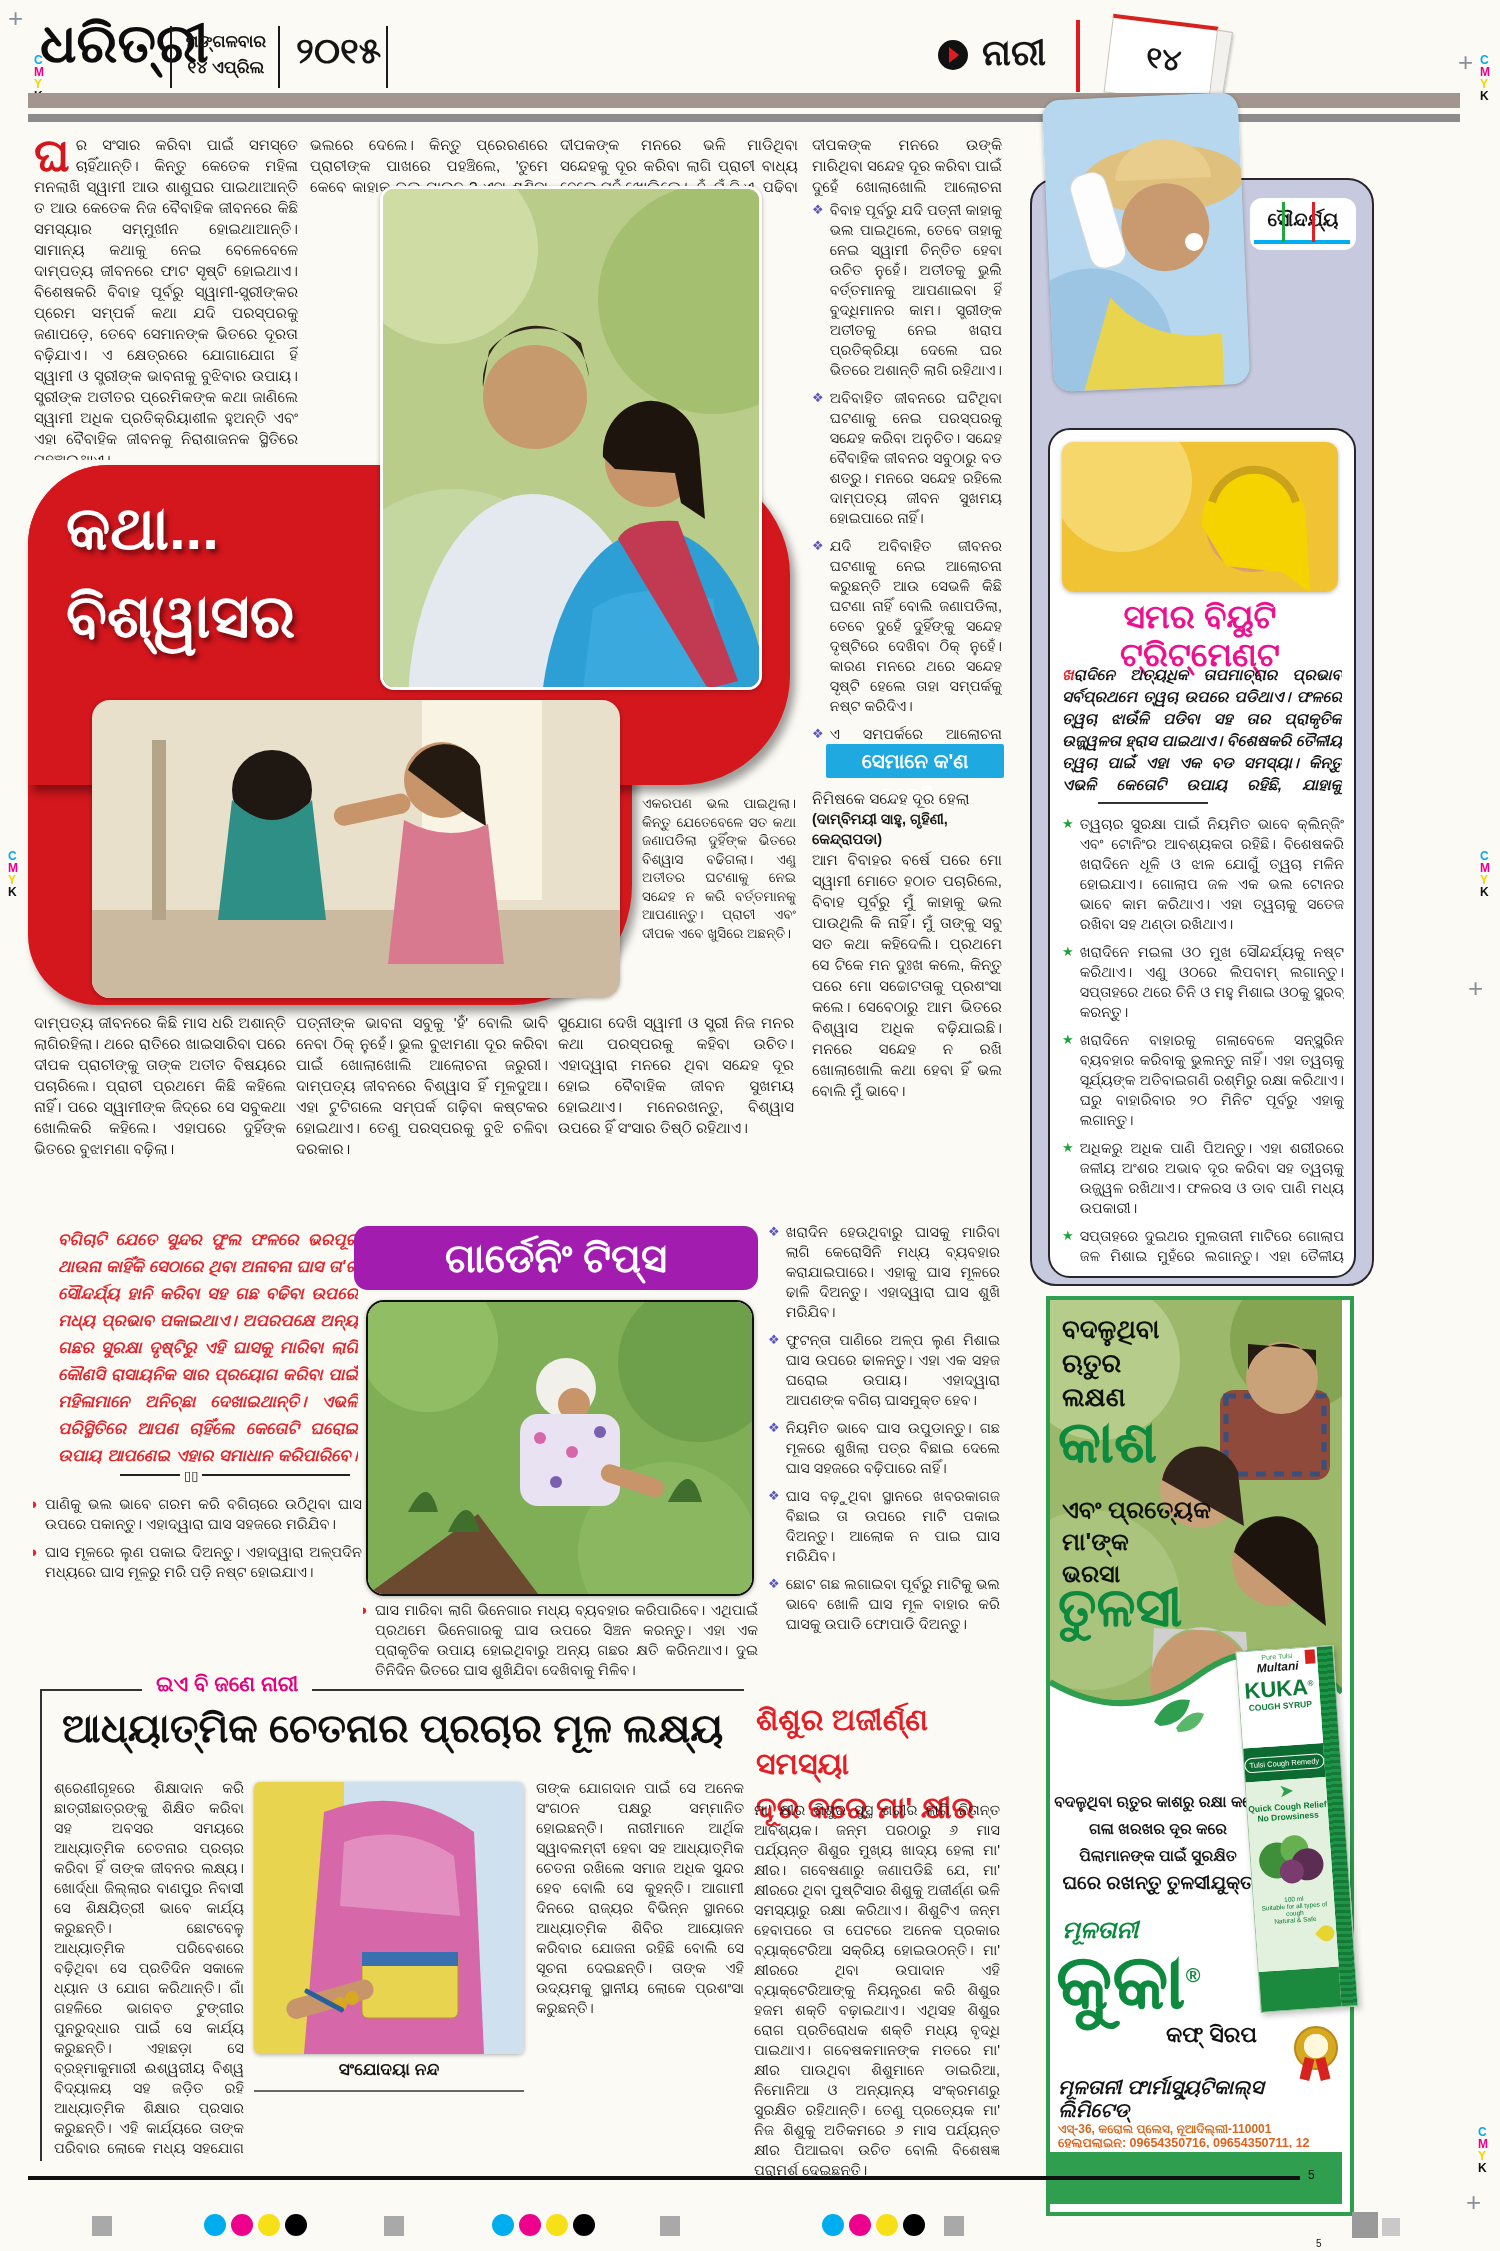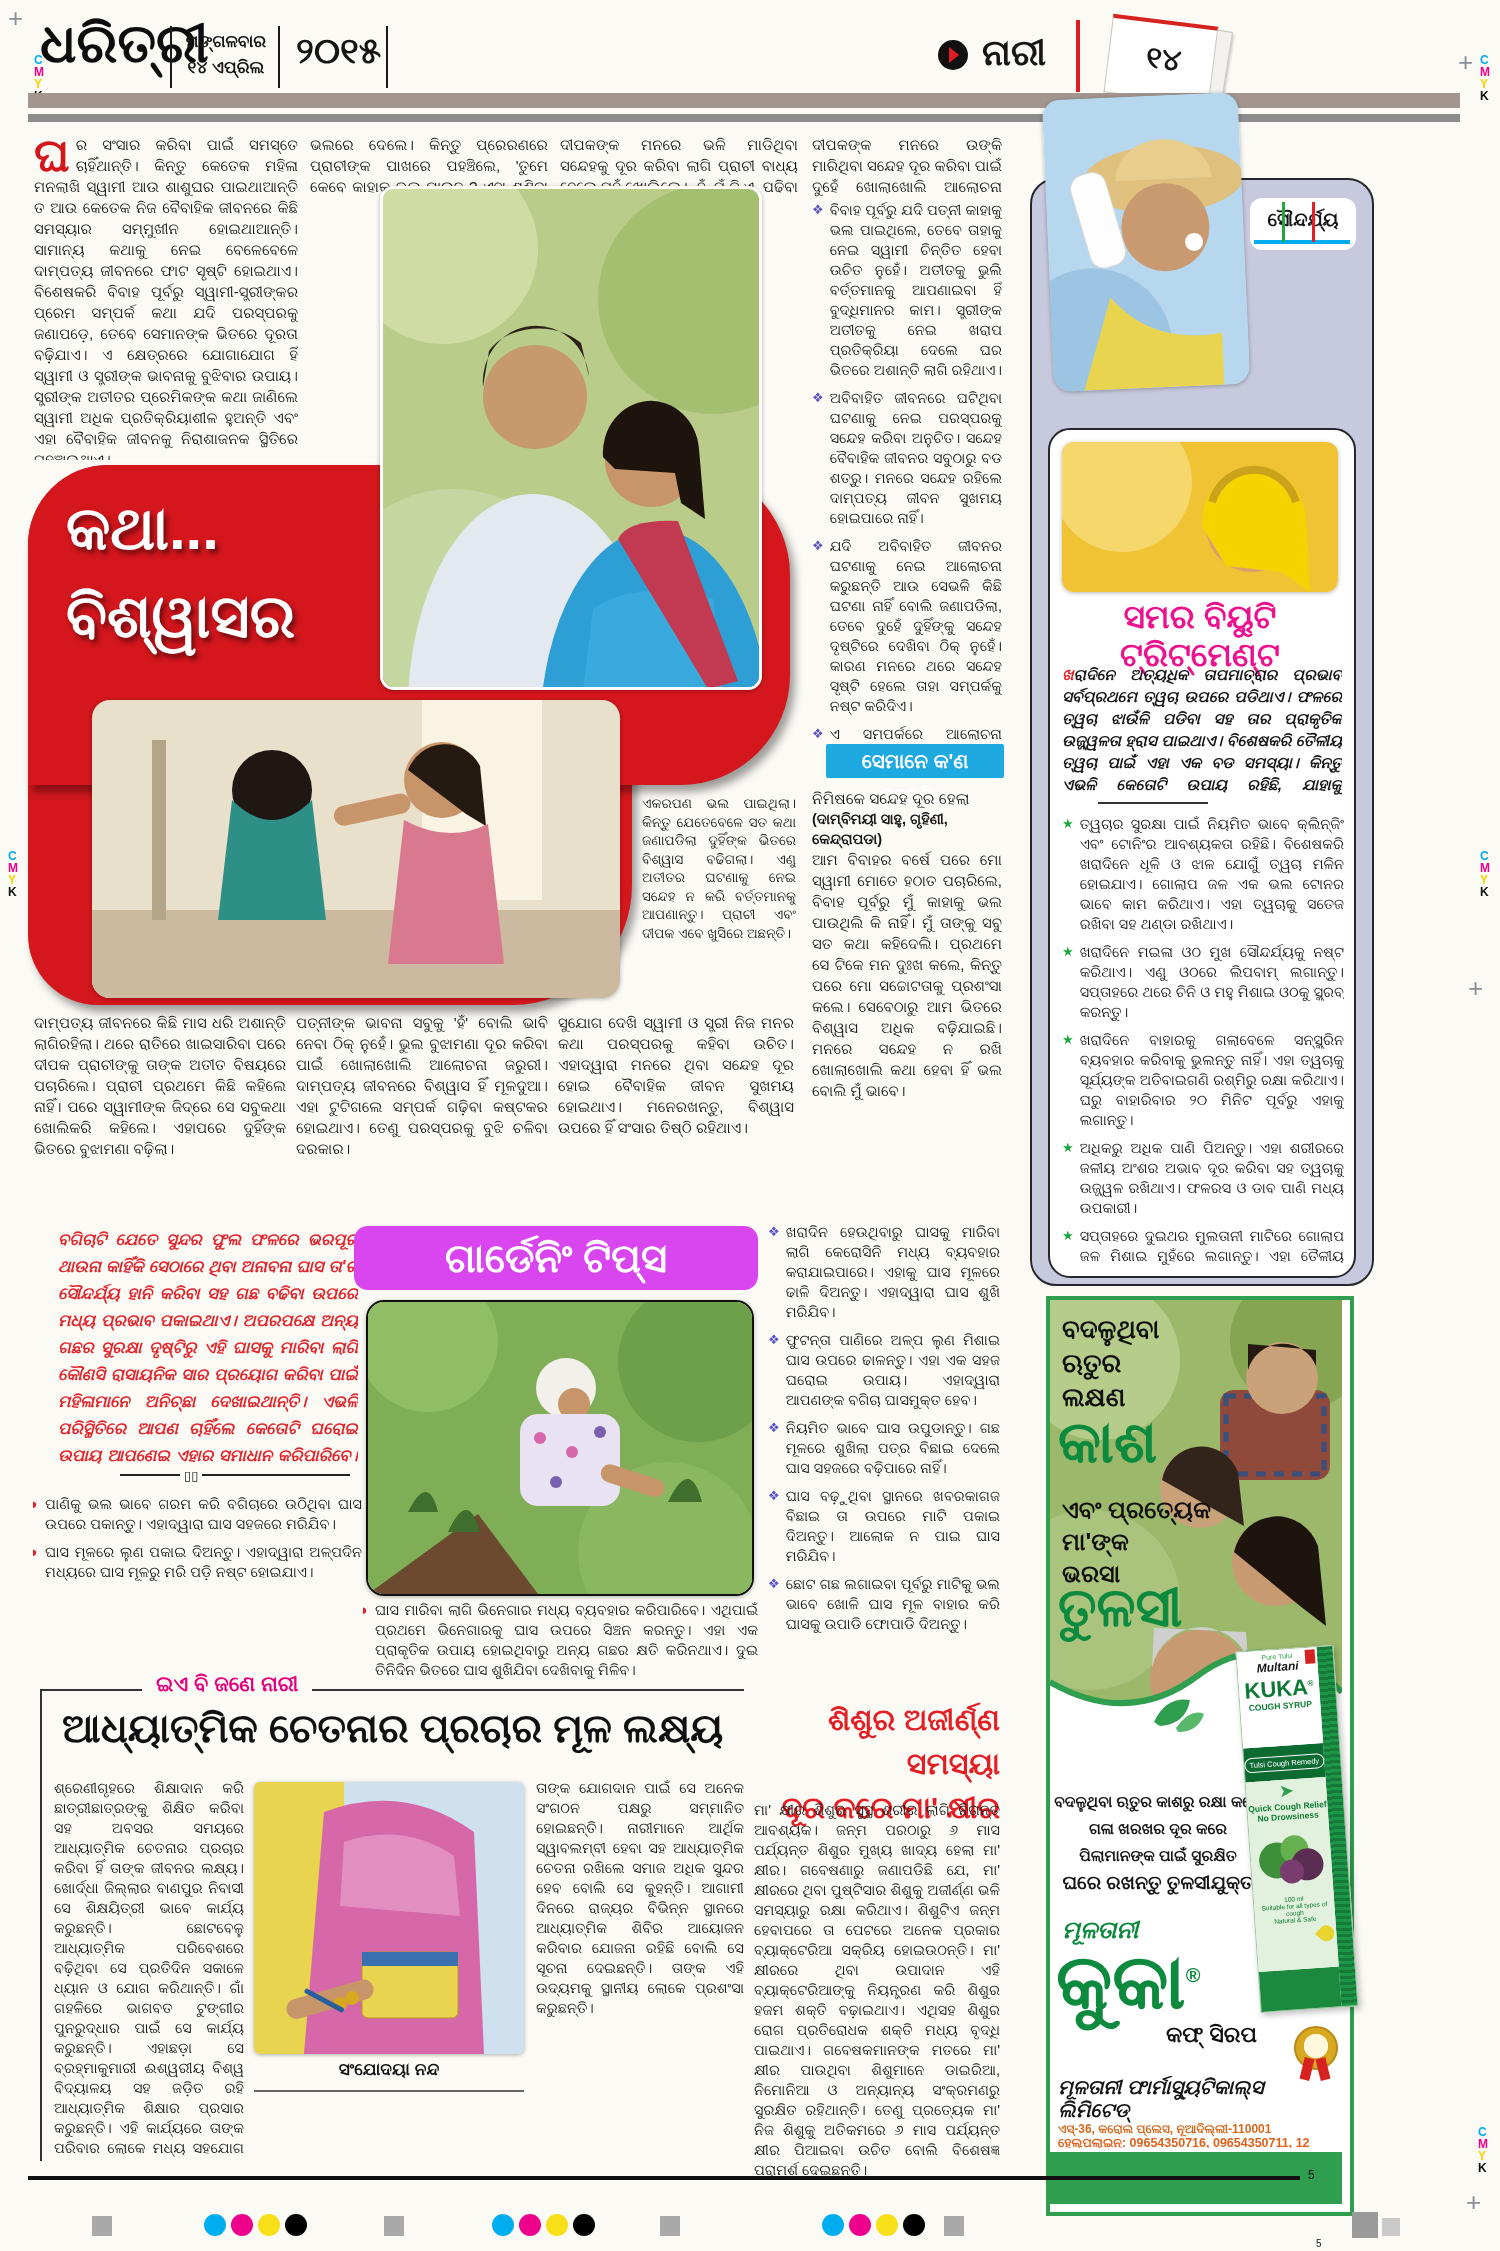--- a/index.html
+++ b/index.html
@@ -21,24 +21,24 @@
   .bul{display:flex;gap:6px;margin-bottom:8px;}
   .mk{flex:0 0 auto;font-size:13px;line-height:20px;color:#5b55c0;}
   .mk-star{color:#19a638;font-size:13px;}
   .mk-red{color:#e3242b;font-size:15px;}
   .banner{background:#1fa9e1;color:#fff;font-weight:bold;font-size:20px;text-align:center;line-height:34px;border-radius:2px;}
   .lavpanel{background:#c7c9de;border:2px solid #26262b;border-radius:26px;}
   .whitebox{background:#fff;border:2px solid #26262b;border-radius:22px;}
   .beauty-head{color:#ec128f;font-weight:bold;font-size:33px;text-align:center;line-height:38px;}
   .ital{font-style:italic;font-weight:600;}
   .red-ital{color:#e3242b;font-style:italic;font-weight:600;font-size:16.5px;line-height:27px;text-align:justify;}
-  .cyanbox{background:#d946ef;border-radius:14px;color:#fff;font-weight:bold;font-size:40px;text-align:center;}
+  .cyanbox{background:#a21caf;border-radius:14px;color:#fff;font-weight:bold;font-size:40px;text-align:center;}
   .kicker{color:#e6007e;font-weight:bold;font-size:21px;}
   .bighead{font-weight:bold;font-size:40px;color:#101010;}
-  .redhead{color:#e31e24;font-weight:bold;font-size:30px;line-height:44px;text-align:right;}
+  .redhead{color:#e31e24;font-weight:bold;font-size:30px;line-height:44px;text-align:left;}
   .adbox{border:4px solid #2f9e4f;background:#fff;}
   .adgreen{color:#0e8a3e;font-weight:bold;}
   .adblack{color:#101010;font-weight:bold;}
   .crosshair{color:#8a9099;font-size:26px;line-height:20px;}
   .cmyk{display:flex;flex-direction:column;font-size:12px;font-weight:bold;line-height:12px;}
   .cmyk span:nth-child(1){color:#00aeef}.cmyk span:nth-child(2){color:#ec008c}
   .cmyk span:nth-child(3){color:#f5d400}.cmyk span:nth-child(4){color:#111}
   .dotgroup{display:flex;gap:5px;}
   .dotgroup i{width:22px;height:22px;border-radius:50%;display:block;}
   .sq{background:#a9a9a9;}

